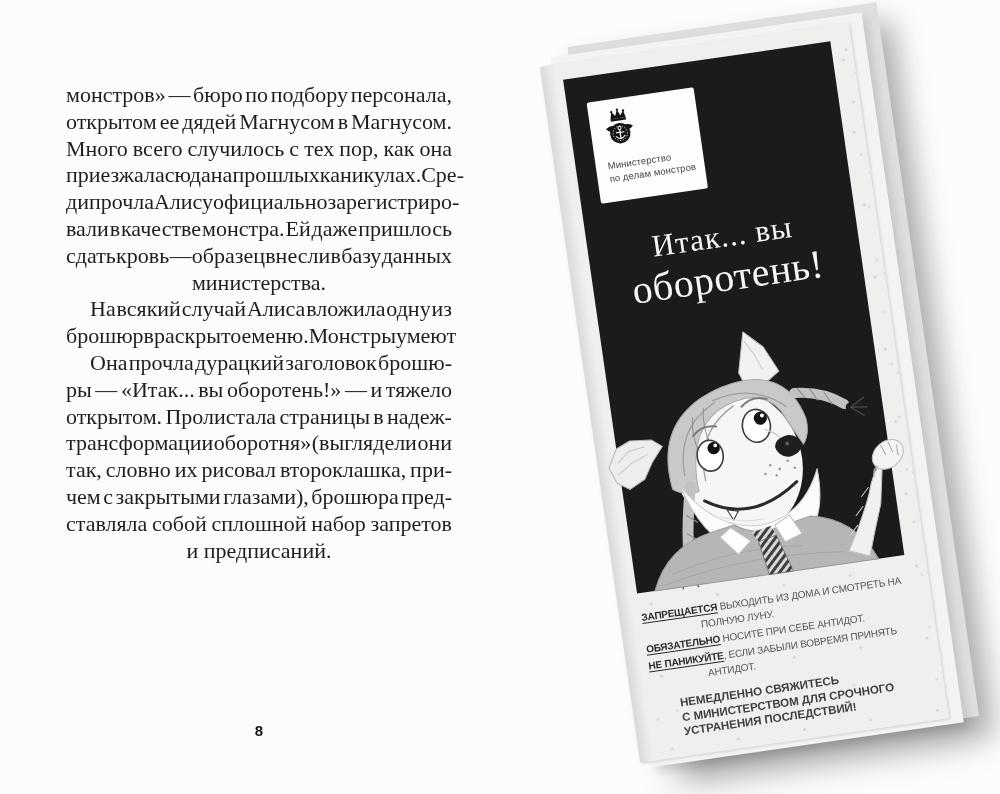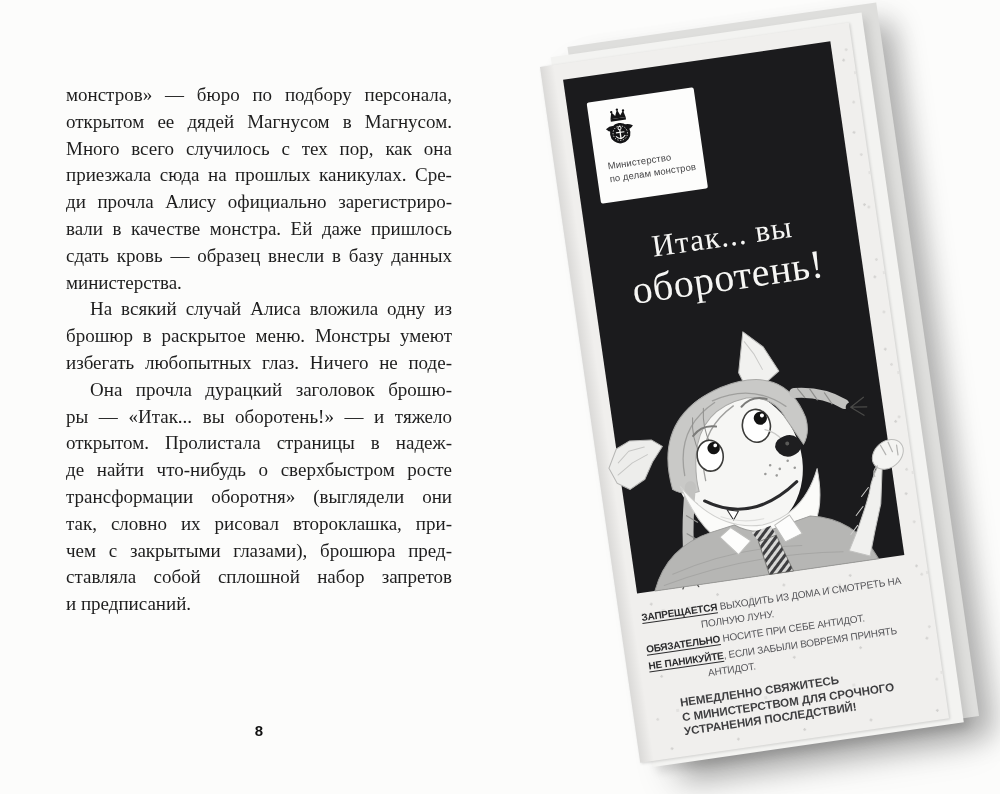--- a/index.html
+++ b/index.html
@@ -4,24 +4,24 @@
 <style>
   html,body{margin:0;padding:0;}
   body{
     width:1000px;height:794px;position:relative;overflow:hidden;
     background:#fcfcfb;
     font-family:"Liberation Serif", serif;
   }
   
   .text-column{
     position:absolute;left:66px;top:82px;width:386px;
-    color:#1e1e1e;font-size:19px;line-height:26.8px;
+    color:#1e1e1e;font-size:22px;line-height:26.8px;
   }
   .line{display:flex;justify-content:space-between;white-space:nowrap;}
-  .line.last{display:block;}
+  .line.last{display:block;text-align:center;}
   .line.indent{padding-left:24px;}
   .page-number{
     position:absolute;left:66px;top:722px;width:386px;text-align:center;
     font-family:"Liberation Sans", sans-serif;font-weight:bold;
     font-size:15px;color:#111;
   }
   
   .brochure-wrap{
     position:absolute;left:540px;top:67px;width:312px;height:703px;
     transform:rotate(-8.2deg);transform-origin:0 0;
@@ -156,28 +156,20 @@
       <span>из</span>
     </div>
     <div class="line">
       <span>брошюр</span>
       <span>в</span>
       <span>раскрытое</span>
       <span>меню.</span>
       <span>Монстры</span>
       <span>умеют</span>
     </div>
-    <div class="line">
-      <span>избегать</span>
-      <span>любопытных</span>
-      <span>глаз.</span>
-      <span>Ничего</span>
-      <span>не</span>
-      <span>поде-</span>
-    </div>
     <div class="line indent">
       <span>Она</span>
       <span>прочла</span>
       <span>дурацкий</span>
       <span>заголовок</span>
       <span>брошю-</span>
     </div>
     <div class="line">
       <span>ры</span>
       <span>—</span>
@@ -187,28 +179,20 @@
       <span>—</span>
       <span>и</span>
       <span>тяжело</span>
     </div>
     <div class="line">
       <span>открытом.</span>
       <span>Пролистала</span>
       <span>страницы</span>
       <span>в</span>
       <span>надеж-</span>
-    </div>
-    <div class="line">
-      <span>де</span>
-      <span>найти</span>
-      <span>что-нибудь</span>
-      <span>о</span>
-      <span>сверхбыстром</span>
-      <span>росте</span>
     </div>
     <div class="line">
       <span>трансформации</span>
       <span>оборотня»</span>
       <span>(выглядели</span>
       <span>они</span>
     </div>
     <div class="line">
       <span>так,</span>
       <span>словно</span>

